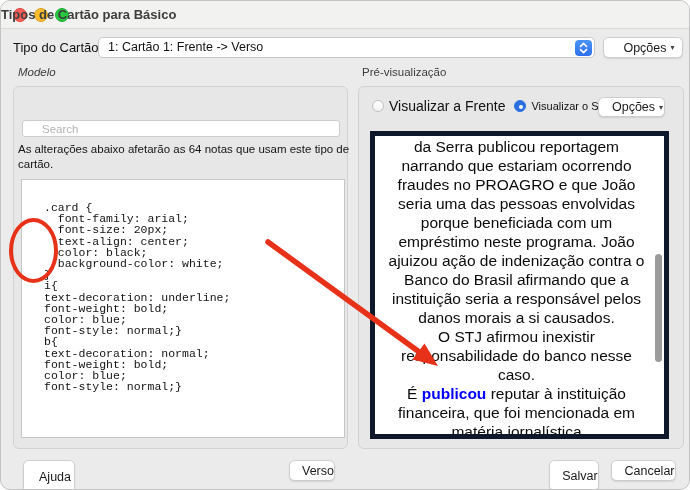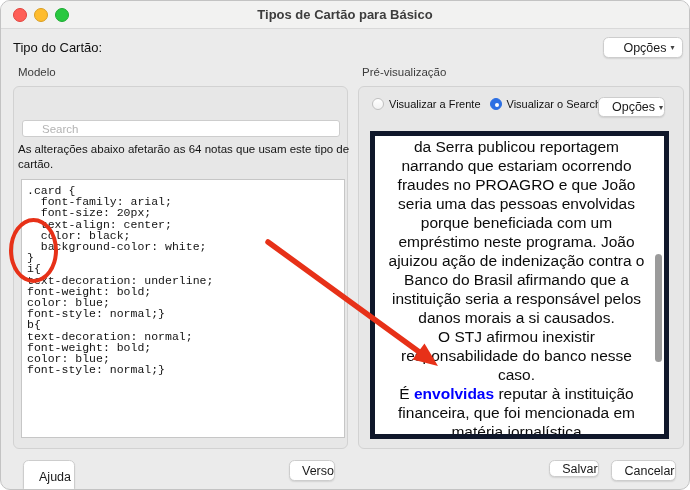--- a/index.html
+++ b/index.html
@@ -8,21 +8,21 @@
   .window{position:absolute;inset:0;background:#ebebeb;border:1px solid #c3c3c3;
           border-radius:10px;overflow:hidden;box-sizing:border-box;}
 
   
   .titlebar{position:absolute;top:0;left:0;right:0;height:27px;background:#f2f2f1;
             border-bottom:1px solid #d9d9d9;}
   .tl{position:absolute;top:7px;width:12px;height:12px;border-radius:50%;}
   .tl.close{left:12px;background:#ff5f57;border:0.5px solid #e0443e;}
   .tl.min{left:33px;background:#febc2e;border:0.5px solid #d89e24;}
   .tl.max{left:54px;background:#28c840;border:0.5px solid #1eab33;}
-  .title{position:absolute;top:6px;left:0;right:0;text-align:center;font-size:13px;
+  .title{position:absolute;top:6px;left:0;right:0;font-size:13px;
          font-weight:bold;color:#3d3d3d;}
 
   
   .cardtype-label{position:absolute;left:12px;top:39px;font-size:13px;color:#111;}
   .dropdown{position:absolute;left:97px;top:36px;width:497px;height:21px;background:#fff;
             border:1px solid #c8c8c8;border-radius:5px;box-sizing:border-box;
             font-size:12.5px;color:#111;line-height:19px;padding-left:9px;}
   .stepper{position:absolute;right:2px;top:1.5px;width:17px;height:16px;border-radius:4px;
            background:linear-gradient(#4b93f8,#2f6ff0);display:flex;align-items:center;
            justify-content:center;}
@@ -31,21 +31,21 @@
        text-align:center;box-sizing:border-box;position:absolute;
        display:flex;align-items:center;justify-content:center;font-family:inherit;padding-left:18px;}
   .caret{font-size:8px;margin-left:4px;color:#444;}
 
   
   .panel{position:absolute;top:85px;height:363px;background:#e7e7e7;
          border:1px solid #d2d2d2;border-radius:6px;box-sizing:border-box;}
   .panel.left{left:12px;width:335px;}
   .panel.right{left:357px;width:326px;}
   .panel-title{position:absolute;top:65px;font-size:11.5px;color:#3c3c3c;}
-  .panel-title.left{left:17px;}
+  .panel-title.left{left:17px;font-style:italic;}
   .panel-title.right{left:361px;}
 
   
   .radio-row{position:absolute;display:flex;align-items:center;}
   .radio-pair{display:flex;align-items:center;cursor:default;}
   .rc{width:13px;height:13px;border-radius:50%;background:linear-gradient(#ffffff,#f2f2f2);
       border:1px solid #c0c0c0;box-sizing:border-box;margin-right:5px;flex:0 0 auto;}
   .rc.on{background:#2c6fe3;border-color:#2c6fe3;position:relative;}
   .rc.on::after{content:"";position:absolute;left:4px;top:4px;width:4px;height:4px;
       border-radius:50%;background:#fff;}
@@ -53,59 +53,68 @@
 
   
   .search{position:absolute;left:21px;top:119px;width:318px;height:17px;background:#fff;
           border:1px solid #cdcdcd;border-radius:3px;box-sizing:border-box;font-size:11.5px;
           padding:0 19px;color:#333;font-family:inherit;}
   .search::placeholder{color:#b4b4b4;}
   .notice{position:absolute;left:17px;top:141px;width:332px;font-size:11.5px;
           line-height:15px;color:#141414;}
   .codebox{position:absolute;left:20px;top:178px;width:324px;height:259px;background:#fff;
            border:1px solid #c6c6c6;box-sizing:border-box;overflow:hidden;}
-  .codebox pre{margin:0;padding:5px 12px 0 5px;font-family:"Liberation Mono",monospace;
+  .codebox pre{margin:17px;padding:5px 12px 0 5px;font-family:"Liberation Mono",monospace;
            font-size:11.5px;line-height:11.2px;color:#121212;}
 
   
   .previewbox{position:absolute;left:369px;top:130px;width:299px;height:308px;
               background:#ffffff;border:5px solid #0f172a;box-sizing:border-box;
               overflow:hidden;}
   .preview-text{position:absolute;left:4px;right:10px;top:1px;text-align:center;
               font-size:15.5px;line-height:19px;color:#0b0b0b;white-space:pre-line;}
   .hl{color:#0000ff;font-weight:bold;}
   .scroll-thumb{position:absolute;right:2px;top:118px;width:7px;height:108px;
               background:#9b9b9b;border-radius:3.5px;}
 
   
   .ann-circle{position:absolute;left:8px;top:217px;width:41px;height:57px;
               border:4px solid #e73118;border-radius:50%;z-index:30;}
   .ann-arrow{position:absolute;inset:0;z-index:31;pointer-events:none;}
 
   
   .b-help{left:22px;top:459px;width:52px;height:34px;}
   .b-flip{left:288px;top:459px;width:46px;height:21px;}
-  .b-save{left:548px;top:459px;width:50px;height:17px;}
+  .b-save{left:548px;top:459px;width:50px;height:31px;}
   .b-cancel{left:610px;top:459px;width:65px;height:21px;}
   .b-opt-top{left:602px;top:36px;width:80px;height:21px;}
   .b-opt-prev{left:597px;top:96px;width:67px;height:20px;}
 </style>
 </head>
 <body>
 
 <div class="window">
 
   <div class="titlebar">
     <span class="tl close"></span>
     <span class="tl min"></span>
     <span class="tl max"></span>
     <div class="title">Tipos de Cartão para Básico</div>
   </div>
 
   <div class="cardtype-label">Tipo do Cartão:</div>
+  <div class="dropdown">
+    <span>1: Cartão 1: Frente -&gt; Verso</span>
+    <span class="stepper">
+      <svg width="9" height="12" viewBox="0 0 9 12">
+        <polyline points="1.5,4.4 4.5,1.4 7.5,4.4" fill="none" stroke="#fff" stroke-width="1.6" stroke-linecap="round" stroke-linejoin="round"></polyline>
+        <polyline points="1.5,7.6 4.5,10.6 7.5,7.6" fill="none" stroke="#fff" stroke-width="1.6" stroke-linecap="round" stroke-linejoin="round"></polyline>
+      </svg>
+    </span>
+  </div>
   <button class="btn b-opt-top">
     <span>Opções</span>
     <span class="caret">▾</span>
   </button>
 
   <div class="panel-title left">Modelo</div>
   <div class="panel left"></div>
 
 
   <input class="search" placeholder="Search" style="">
@@ -131,21 +140,21 @@
 color: blue;
 font-style: normal;}</pre>
   </div>
 
   <div class="panel-title right">Pré-visualização</div>
   <div class="panel right"></div>
 
   <div class="radio-row" style="left:371px;top:97px;gap:9px;">
     <span class="radio-pair">
       <span class="rc" style="width:12px;height:12px;"></span>
-      <span class="radio-label" style="font-size:11px;">Visualizar a Frente</span>
+      <span class="radio-label" style="font-size:14px;">Visualizar a Frente</span>
     </span>
     <span class="radio-pair">
       <span class="rc on" style="width:12px;height:12px;"></span>
       <span class="radio-label" style="font-size:11px;">Visualizar o Search</span>
     </span>
   </div>
   <button class="btn b-opt-prev">
     <span>Opções</span>
     <span class="caret">▾</span>
   </button>
@@ -157,21 +166,21 @@
 seria uma das pessoas envolvidas
 porque beneficiada com um
 empréstimo neste programa. João
 ajuizou ação de indenização contra o
 Banco do Brasil afirmando que a
 instituição seria a responsável pelos
 danos morais a si causados.
 O STJ afirmou inexistir
 responsabilidade do banco nesse
 caso.
-É </span><span class="hl">envolvidas</span><span> reputar à instituição
+É </span><span class="hl">publicou</span><span> reputar à instituição
 financeira, que foi mencionada em
 matéria jornalística
 retratando fatos que lhe eram</span></div>
     <div class="scroll-thumb"></div>
   </div>
 
   <button class="btn b-help">Ajuda</button>
   <button class="btn b-flip">Verso</button>
   <button class="btn b-save">Salvar</button>
   <button class="btn b-cancel">Cancelar</button>

